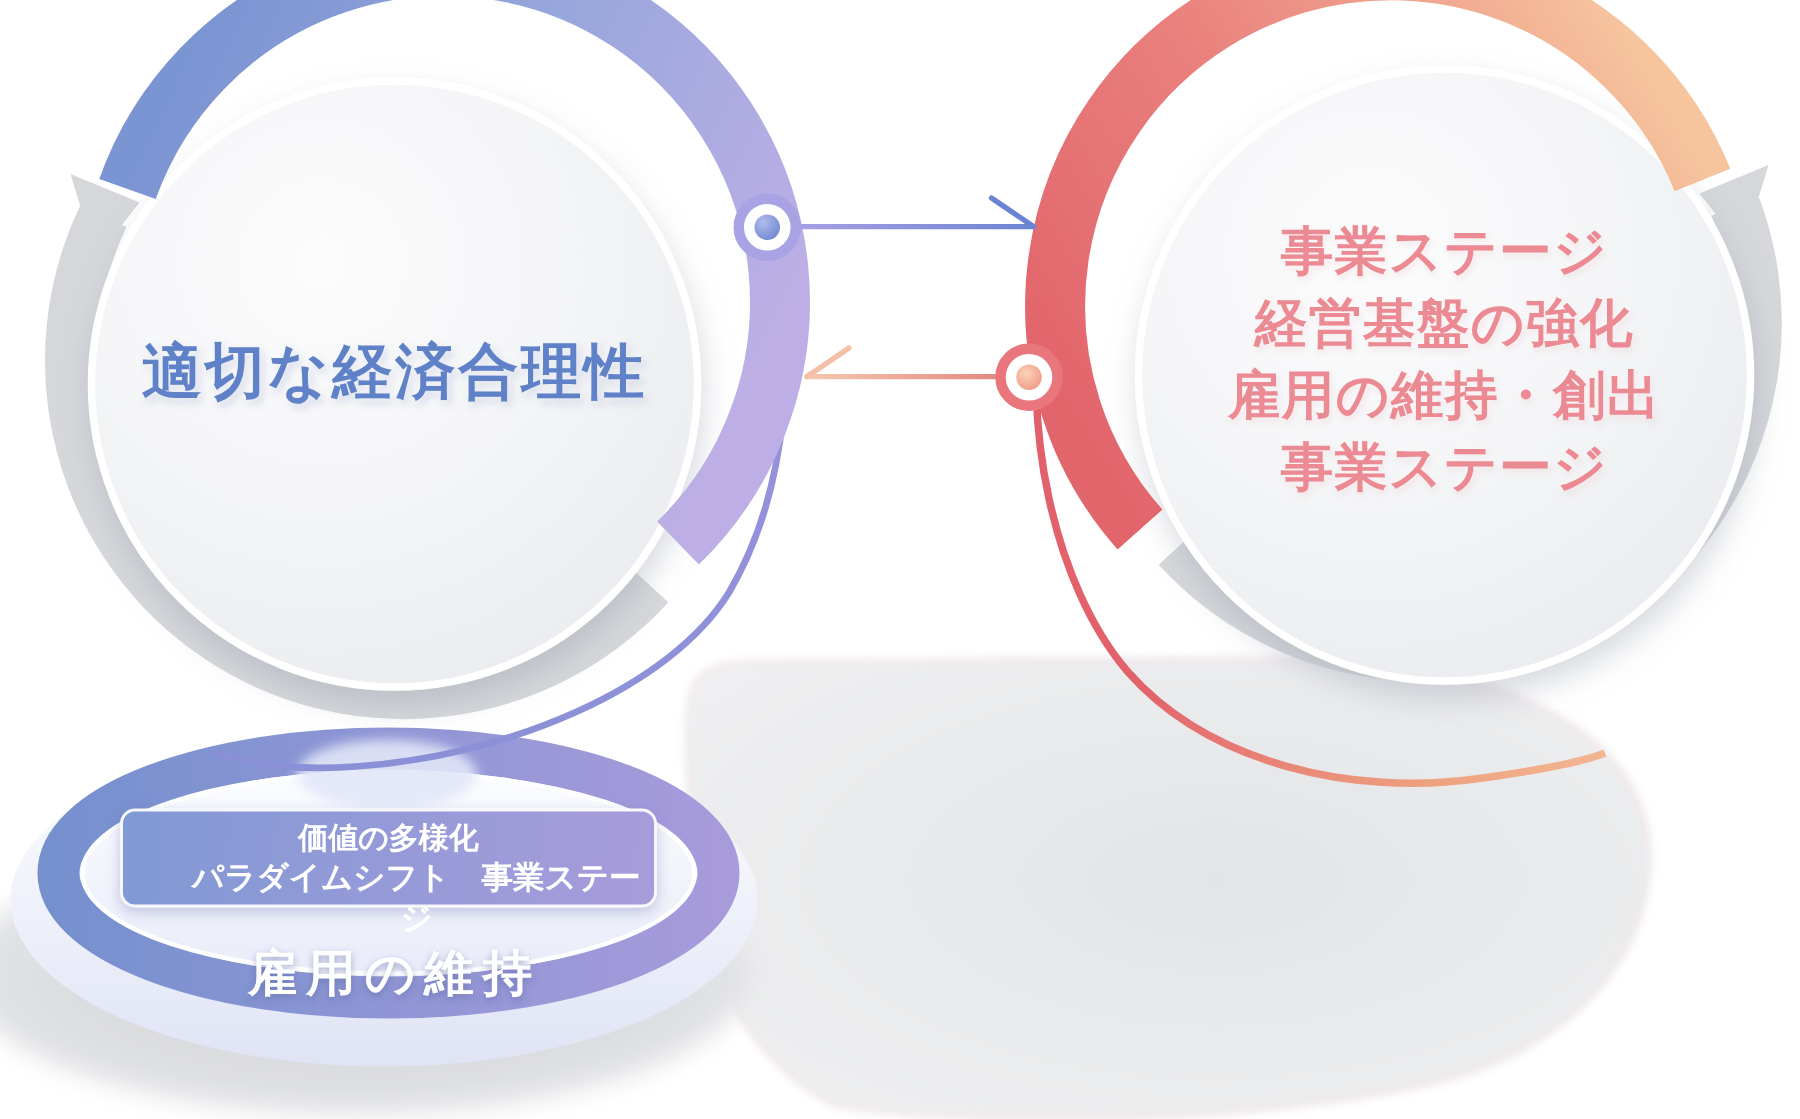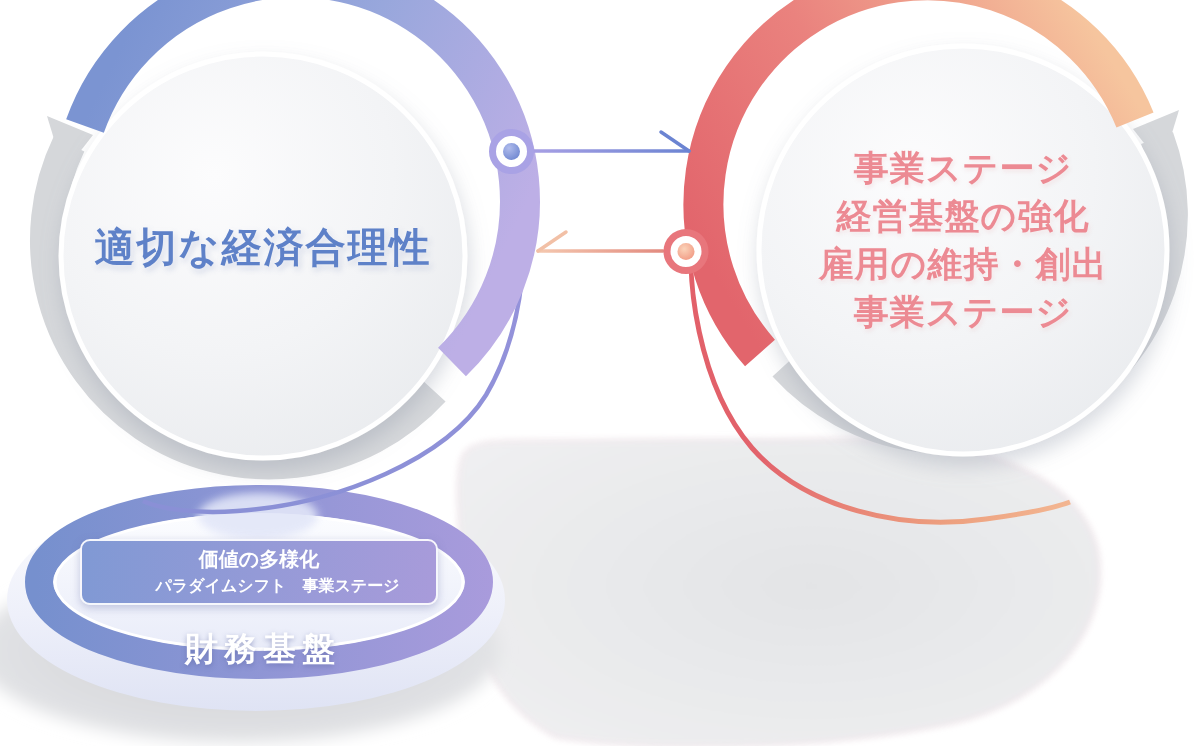--- a/index.html
+++ b/index.html
@@ -29,21 +29,21 @@
   .label-box{
     left:80px;top:539px;width:358px;height:66px;
     box-sizing:border-box;
     border-radius:10px;
     background:linear-gradient(95deg,#8099d4,#a89bda);
     border:2px solid rgba(255,255,255,.92);
     box-shadow:0 3px 9px rgba(100,110,170,.35);
     color:#ffffff;text-align:center;font-weight:700;
   }
   .label-box .l1{font-size:20px;line-height:26px;margin-top:5px;}
-  .label-box .l2{font-size:16px;line-height:27px;padding-left:37px;}
+  .label-box .l2{font-size:21px;line-height:27px;padding-left:37px;}
   .base-label{
     left:113px;top:627px;width:300px;
     text-align:center;
     font-size:33px;font-weight:700;letter-spacing:6px;
     color:#ffffff;
     text-shadow:0 2px 5px rgba(90,100,160,.5);
   }
 </style>
 </head>
 <body>
@@ -192,15 +192,15 @@
     <div>経営基盤の強化</div>
     <div>雇用の維持・創出</div>
     <div>事業ステージ</div>
   </div>
 
   <div class="txt label-box">
     <div class="l1">価値の多様化</div>
     <div class="l2">パラダイムシフト　事業ステージ</div>
   </div>
 
-  <div class="txt base-label">財務基盤</div>
+  <div class="txt base-label">雇用の維持</div>
 
 </div>
 
 </body></html>

